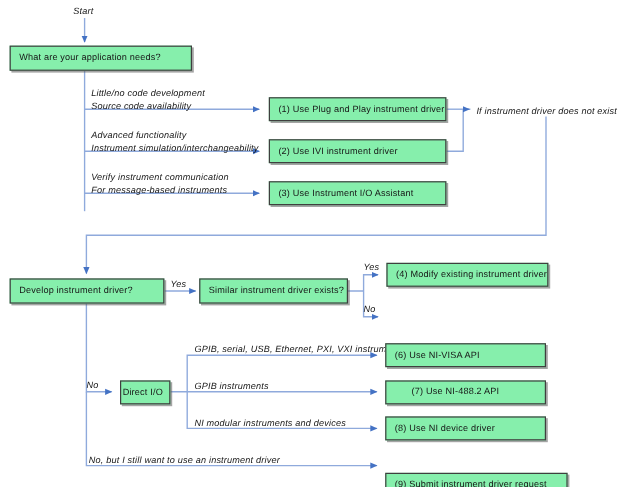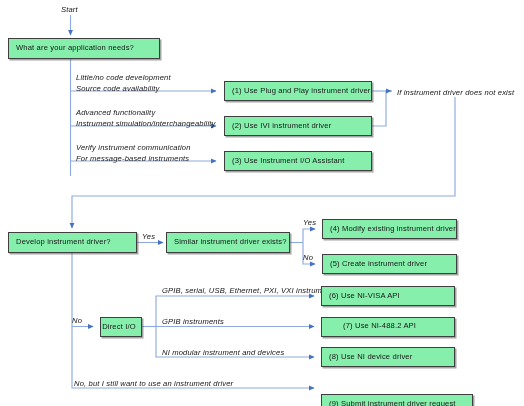--- a/index.html
+++ b/index.html
@@ -132,32 +132,29 @@
   <div class="node" style="left:166px; top:232px; width:124px; height:21px;">
     <span>Similar instrument driver exists?</span>
   </div>
 
   <div class="label" style="left:303px; top:217px;">Yes</div>
   <div class="label" style="left:303px; top:252px;">No</div>
 
   <div class="node" style="left:322px; top:219px; width:135px; height:20px;">
     <span>(4) Modify existing instrument driver</span>
   </div>
-  <div class="node" style="left:322px; top:254px; width:135px; height:20px;">
-    <span>(5) Create instrument driver</span>
-  </div>
 
   <div class="label" style="left:72px; top:315px;">No</div>
   <div class="node" style="left:100px; top:317px; width:42px; height:20px; padding-left:0; justify-content:center;">
     <span>Direct I/O</span>
   </div>
 
   <div class="label" style="left:162px; top:285px;">GPIB, serial, USB, Ethernet, PXI, VXI instruments</div>
   <div class="label" style="left:162px; top:316px;">GPIB instruments</div>
-  <div class="label" style="left:162px; top:347px;">NI modular instrument and devices</div>
+  <div class="label" style="left:162px; top:347px;">NI modular instruments and devices</div>
   <div class="label" style="left:74px; top:378px;">No, but I still want to use an instrument driver</div>
 
   <div class="node" style="left:321px; top:286px; width:134px; height:20px;">
     <span>(6) Use NI-VISA API</span>
   </div>
   <div class="node" style="left:321px; top:316.5px; width:134px; height:20px;padding-left:21px;">
     <span>(7) Use NI-488.2 API</span>
   </div>
   <div class="node" style="left:321px; top:347px; width:134px; height:20px;">
     <span>(8) Use NI device driver</span>

